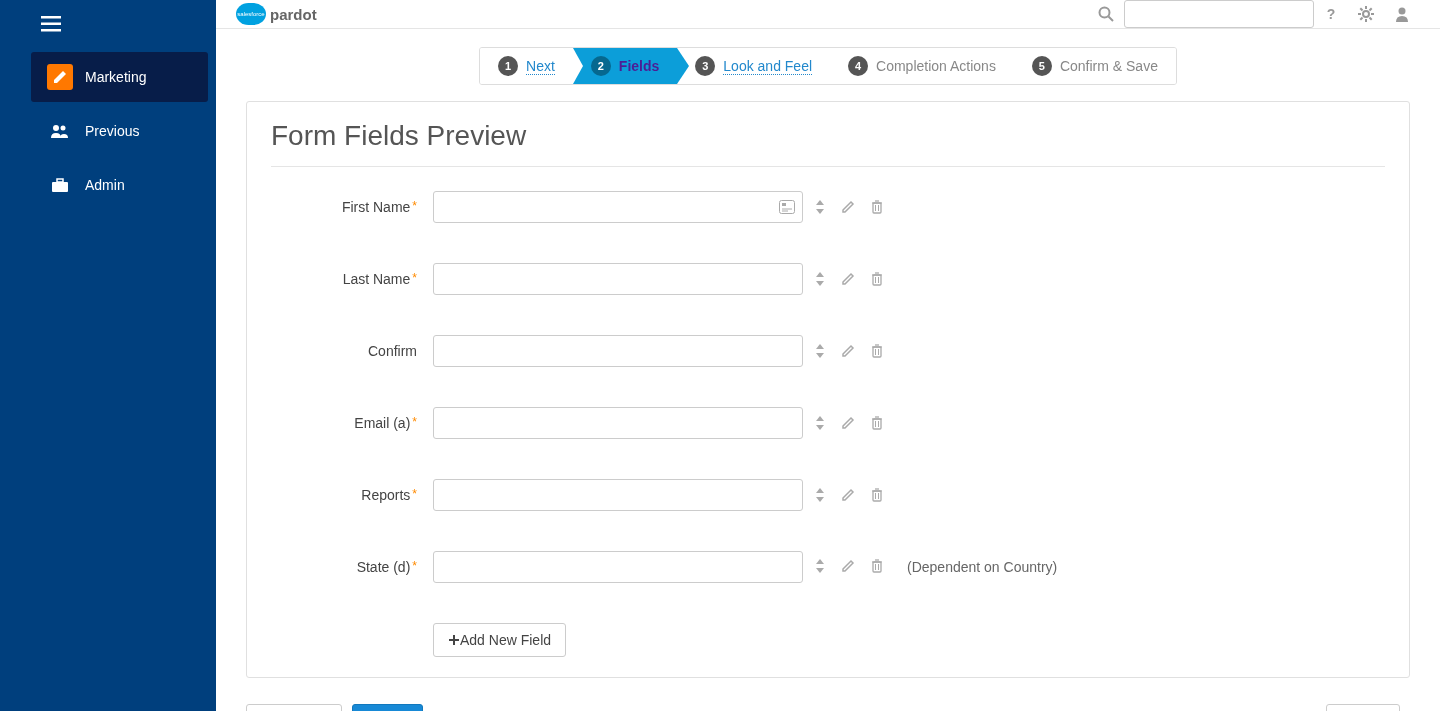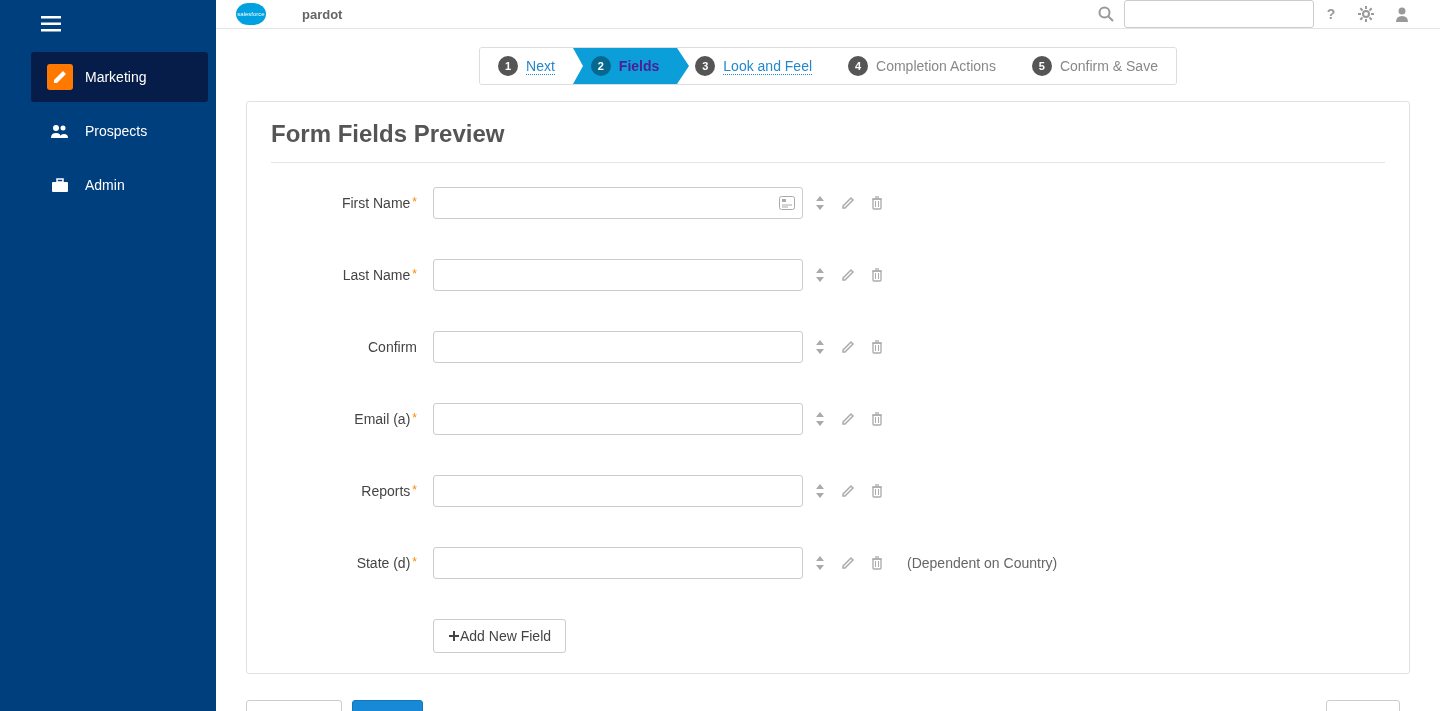--- a/index.html
+++ b/index.html
@@ -14,21 +14,21 @@
 .nav-item.active { background: #071d49; }
 .nav-item .icon-box { width: 26px; height: 26px; display: flex; align-items: center; justify-content: center; margin-right: 12px; }
 .nav-item.active .icon-box.orange { background: #ff7800; border-radius: 3px; }
 .nav-item .label { font-size: 14px; }
 
 
 .main { flex: 1; display: flex; flex-direction: column; background: #fff; }
 .topbar { height: 42px; display: flex; align-items: center; padding: 0 20px; border-bottom: 1px solid #e5e5e5; }
 .logo { display: flex; align-items: center; gap: 4px; }
 .logo-cloud { width: 30px; height: 22px; background: #00a1e0; border-radius: 50% / 60%; position: relative; display: flex; align-items: center; justify-content: center; color: #fff; font-size: 6px; }
-.logo-text { color: #666; font-size: 13px; font-weight: 600; margin-left: 32px; }
+.logo-text { color: #666; font-size: 15px; font-weight: 600; }
 .topbar-spacer { flex: 1; }
 .topbar-icon { color: #999; font-size: 16px; margin: 0 10px; cursor: pointer; }
 .search-box { border: 1px solid #ccc; border-radius: 3px; width: 190px; height: 28px; background: #fff; }
 
 
 .wizard-wrap { display: flex; justify-content: center; padding: 18px 0 10px 0; }
 .wizard { display: flex; border: 1px solid #ddd; border-radius: 3px; overflow: hidden; }
 .step { display: flex; align-items: center; padding: 8px 18px; position: relative; font-size: 14px; color: #888; cursor: pointer; background: #fff; }
 .step .num { display: inline-flex; align-items: center; justify-content: center; width: 20px; height: 20px; border-radius: 50%; background: #555; color: #fff; font-size: 11px; font-weight: bold; margin-right: 8px; }
 .step.link .lbl { color: #2288cc; border-bottom: 1px dotted #2288cc; }
@@ -39,30 +39,30 @@
   content: ""; position: absolute; right: -12px; top: 0; bottom: 0; width: 0; height: 0;
   border-top: 18px solid transparent; border-bottom: 18px solid transparent; border-left: 12px solid #0c9ed9; z-index: 2;
 }
 .step.link-prev::after {
   content: ""; position: absolute; right: -10px; top: 0; bottom: 0; width: 0; height: 0;
   border-top: 18px solid transparent; border-bottom: 18px solid transparent; border-left: 10px solid #fff; z-index: 1;
 }
 
 
 .panel { margin: 6px 30px 16px 30px; border: 1px solid #e0e0e0; border-radius: 3px; padding: 18px 24px 20px 24px; }
-.panel h2 { font-size: 24px; font-weight: 700; color: #555; }
+.panel h2 { font-size: 28px; font-weight: 400; color: #555; }
 .panel hr { border: none; border-top: 1px solid #e5e5e5; margin: 14px 0 24px 0; }
 
 .field-row { display: flex; align-items: center; margin-bottom: 40px; }
 .field-label { width: 150px; text-align: right; color: #444; font-size: 14px; padding-right: 4px; }
 .req-star { color: #ff8a00; font-size: 12px; margin-left: 2px; vertical-align: top; }
 .field-input-wrap { position: relative; width: 370px; margin-left: 12px; }
 .field-input { width: 100%; height: 32px; border: 1px solid #ccc; border-radius: 3px; padding: 0 8px; }
 .field-suffix-icon { position: absolute; right: 8px; top: 50%; transform: translateY(-50%); color: #aaa; font-size: 14px; }
-.field-actions { display: flex; align-items: center; gap: 16px; margin-left: 12px; color: #999; }
+.field-actions { display: flex; gap: 16px; margin-left: 12px; color: #999; }
 .field-actions .act { cursor: pointer; font-size: 14px; }
 .dep-note { color: #666; margin-left: 8px; }
 
 .add-btn-row { margin-left: 162px; }
 .add-btn { display: inline-flex; align-items: center; gap: 0; border: 1px solid #ccc; background: #fff; padding: 8px 14px; border-radius: 3px; color: #444; cursor: pointer; font-size: 14px; }
 
 
 .footer { display: flex; align-items: center; padding: 10px 30px 12px 30px; }
 .btn { border: 1px solid #ccc; background: #fff; color: #444; padding: 8px 14px; border-radius: 3px; cursor: pointer; font-size: 14px; margin-right: 10px; }
 .btn.primary { background: #1789d6; color: #fff; border-color: #1178bd; }
@@ -93,21 +93,21 @@
       </div>
       <div class="nav-item">
         <span class="icon-box">
           <svg width="20" height="16" viewBox="0 0 20 16">
               <circle cx="6" cy="5" r="3" fill="#fff"></circle>
               <circle cx="13" cy="5" r="2.5" fill="#fff"></circle>
               <path d="M1 15 Q1 10 6 10 Q11 10 11 15 Z" fill="#fff"></path>
               <path d="M10 15 Q10 11 14 11 Q18 11 18 15 Z" fill="#fff"></path>
             </svg>
         </span>
-        <span class="label">Prospects</span>
+        <span class="label">Previous</span>
       </div>
       <div class="nav-item">
         <span class="icon-box">
           <svg width="18" height="16" viewBox="0 0 18 16">
               <rect x="1" y="5" width="16" height="10" rx="1" fill="#fff"></rect>
               <rect x="6" y="2" width="6" height="3" fill="none" stroke="#fff" stroke-width="1.5"></rect>
             </svg>
         </span>
         <span class="label">Admin</span>
       </div>

